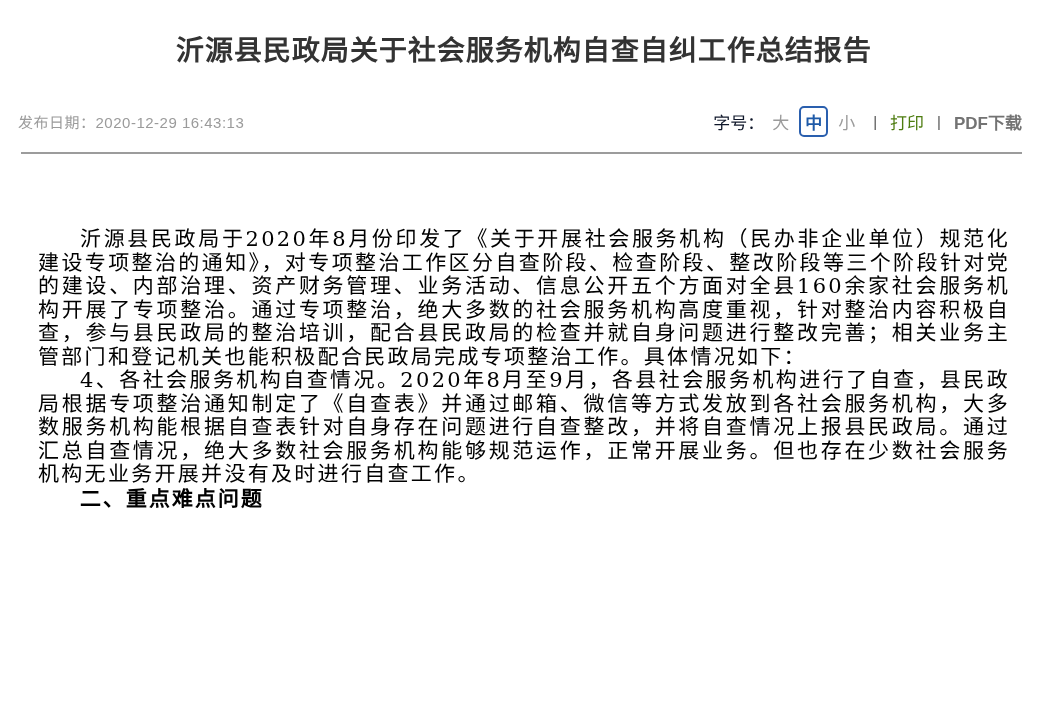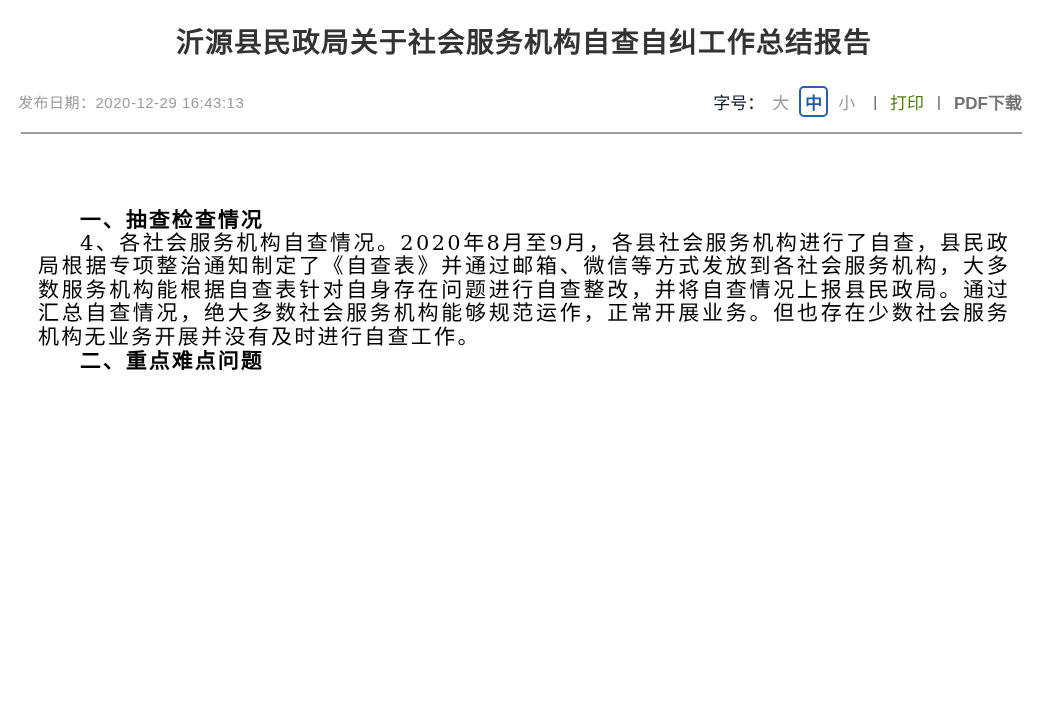--- a/index.html
+++ b/index.html
@@ -6,34 +6,34 @@
   body {
     width: 1048px; height: 719px; overflow: hidden;
     font-family: "Liberation Sans", sans-serif;
     position: relative;
   }
   .page { width: 1048px; height: 719px; overflow: hidden; background: #fff; }
 
   
   .title {
     margin: 0;
-    padding-top: 24px;
+    padding-top: 32px;
     text-align: center;
     font-size: 28px;
     line-height: 38px;
     font-weight: 700;
     color: #333333;
     letter-spacing: 1px;
     font-family: "Liberation Sans", sans-serif;
   }
   .meta-row {
     display: flex;
     justify-content: space-between;
     align-items: center;
-    margin: 24px 26px 0 18px;
+    margin: 36px 26px 0 18px;
     height: 30px;
     text-align: center;
   }
   .meta-left {
     color: #9b9b9b;
     font-size: 15px;
     letter-spacing: 0.5px;
   }
   .meta-right {
     display: flex;
@@ -103,18 +103,18 @@
         <a class="print-link">打印</a>
         <span class="sep">|</span>
         <a class="pdf-link">PDF下载</a>
       </div>
     </div>
 
     <div class="divider"></div>
   </header>
 
   <div class="article">
-    <p class="heading">一、抽查检查情况</p>
+    <p>沂源县民政局于2020年8月份印发了《关于开展社会服务机构（民办非企业单位）规范化建设专项整治的通知》，对专项整治工作区分自查阶段、检查阶段、整改阶段等三个阶段针对党的建设、内部治理、资产财务管理、业务活动、信息公开五个方面对全县160余家社会服务机构开展了专项整治。通过专项整治，绝大多数的社会服务机构高度重视，针对整治内容积极自查，参与县民政局的整治培训，配合县民政局的检查并就自身问题进行整改完善；相关业务主管部门和登记机关也能积极配合民政局完成专项整治工作。具体情况如下：</p>
     <p>4、各社会服务机构自查情况。2020年8月至9月，各县社会服务机构进行了自查，县民政局根据专项整治通知制定了《自查表》并通过邮箱、微信等方式发放到各社会服务机构，大多数服务机构能根据自查表针对自身存在问题进行自查整改，并将自查情况上报县民政局。通过汇总自查情况，绝大多数社会服务机构能够规范运作，正常开展业务。但也存在少数社会服务机构无业务开展并没有及时进行自查工作。</p>
     <p class="heading">二、重点难点问题</p>
   </div>
 
 </div>
 
 </body></html>

